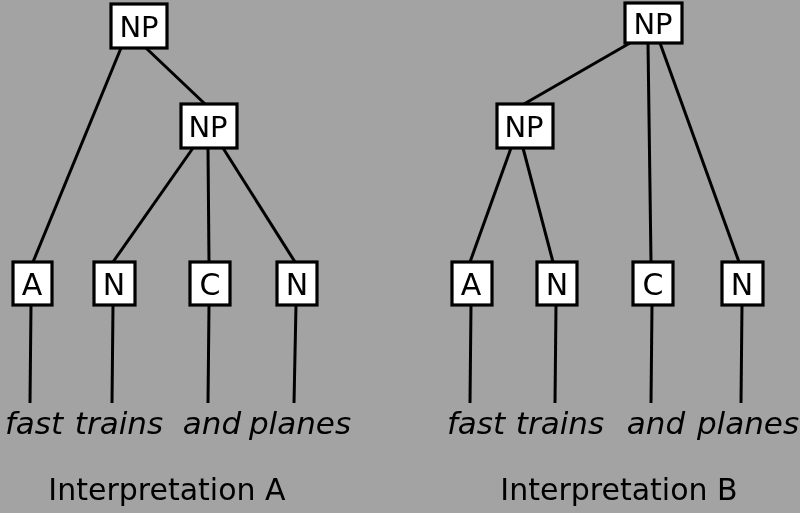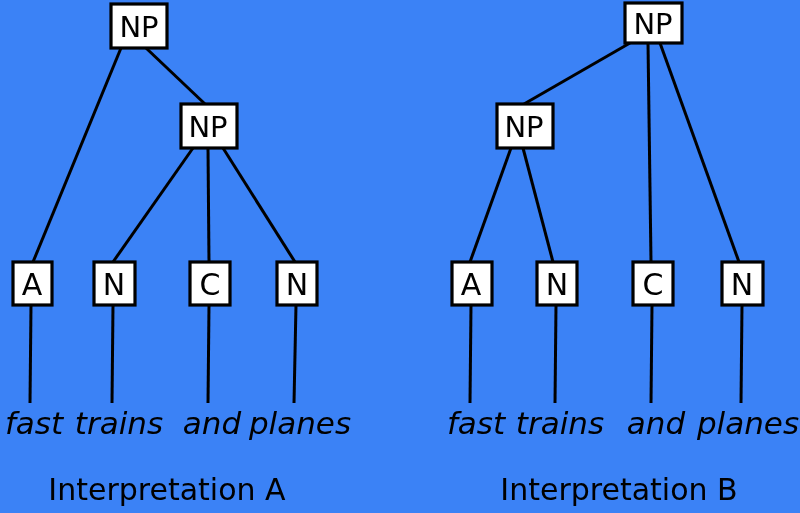--- a/index.html
+++ b/index.html
@@ -4,21 +4,21 @@
 <style>
   html, body {
     margin: 0;
     padding: 0;
     background: #ffffff;
   }
   .canvas {
     position: relative;
     width: 800px;
     height: 513px;
-    background: #3b82f6;
+    background: #a3a3a3;
     overflow: hidden;
   }
   svg text {
     font-family: "DejaVu Sans", "Liberation Sans", sans-serif;
     fill: #000000;
   }
   .node-box {
     fill: #ffffff;
     stroke: #000000;
     stroke-width: 3.2;

